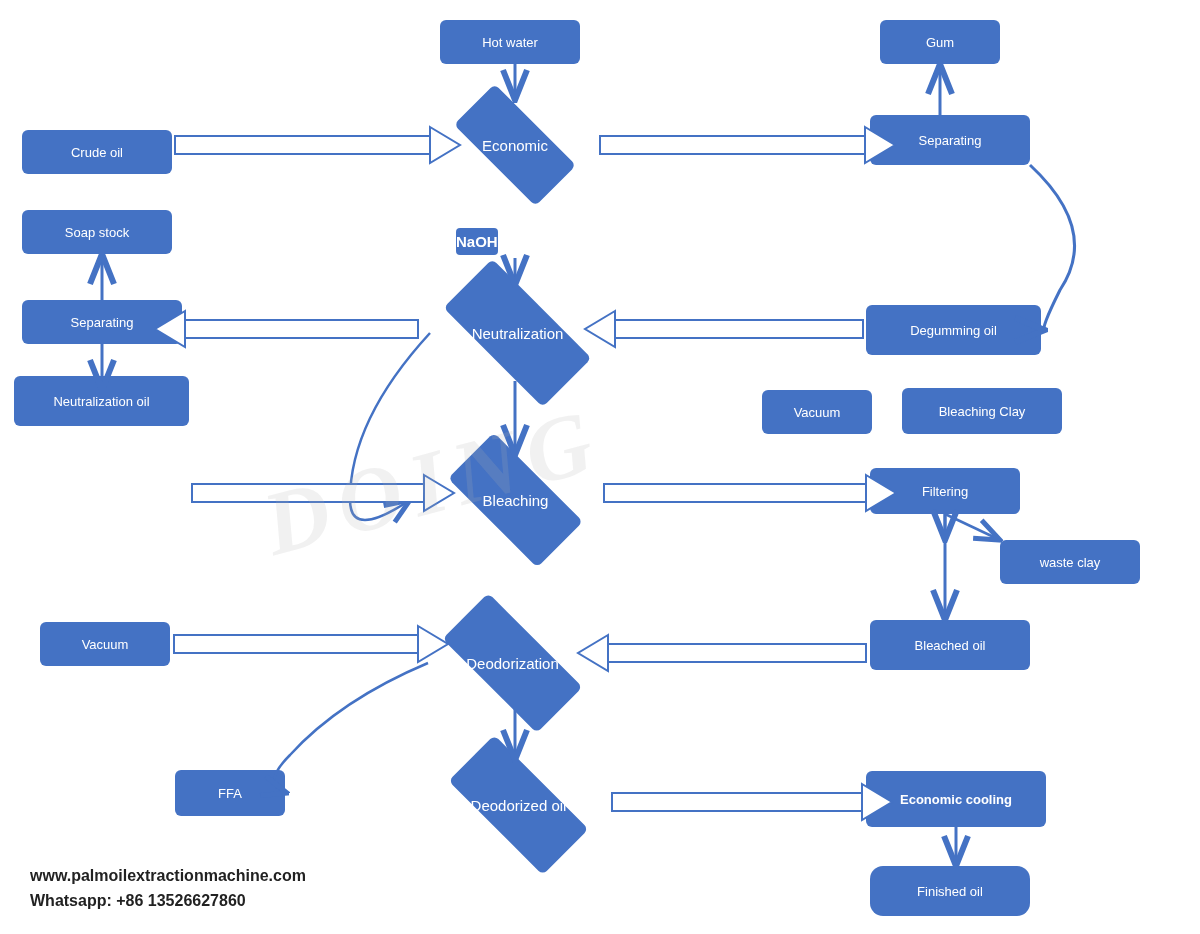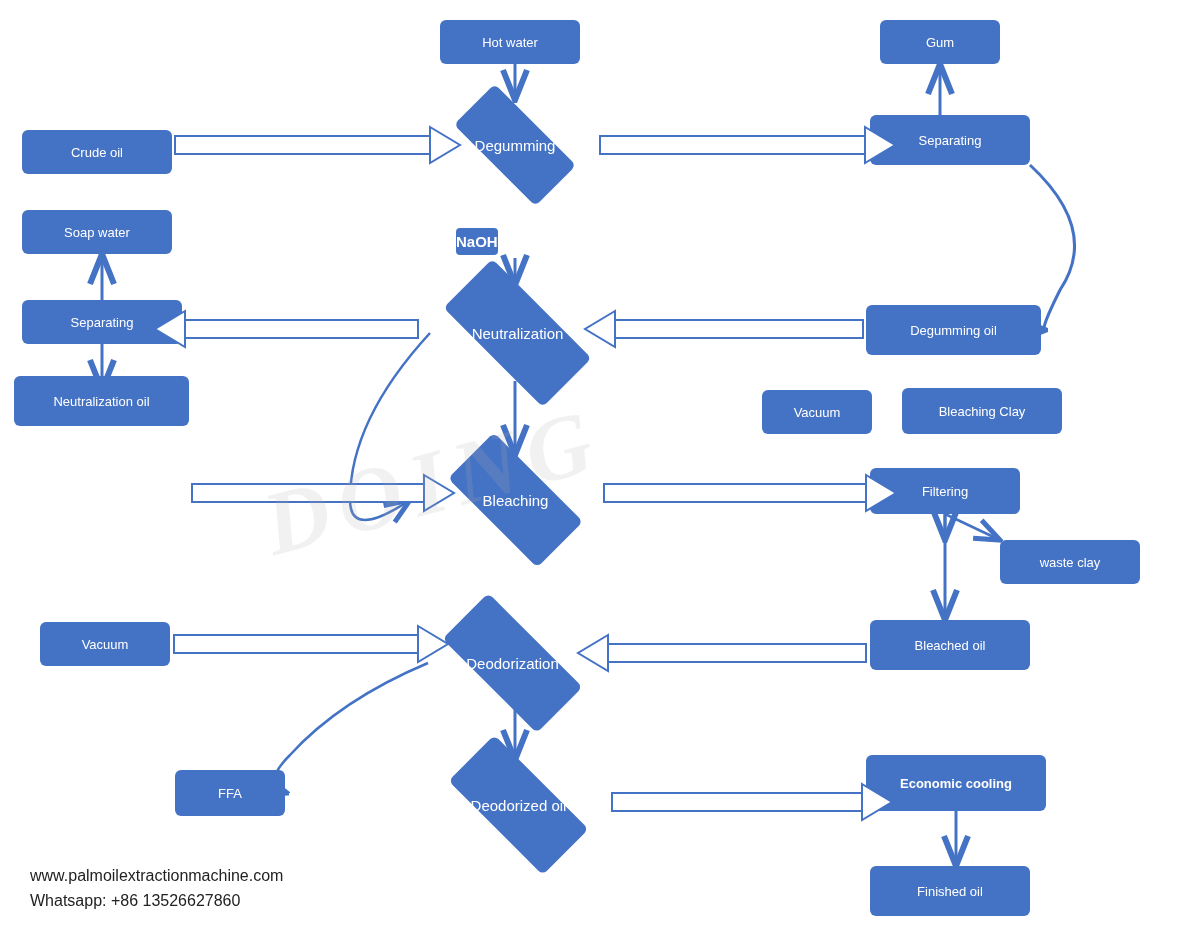--- a/index.html
+++ b/index.html
@@ -72,21 +72,21 @@
       top: 430px;
       font-family: Georgia, serif;
       z-index: 1;
     }
 
     .footer-text {
       position: absolute;
       bottom: 20px;
       left: 30px;
       font-size: 16px;
-      font-weight: normal;
+      font-weight: bold;
       color: #222;
       line-height: 1.6;
       margin-top: 20px;
     }
 
     .naoh-box {
       position: absolute;
       background: #4472c4;
       color: #fff;
       font-weight: bold;
@@ -101,21 +101,21 @@
 <div class="watermark">DOING</div>
 
 <div class="box" style="left:440px;top:20px;width:140px;height:44px;">Hot water</div>
 
 <div class="box" style="left:880px;top:20px;width:120px;height:44px;">Gum</div>
 
 <div class="box" style="left:22px;top:130px;width:150px;height:44px;border-radius:6px;">Crude oil</div>
 
 <div class="box" style="left:870px;top:115px;width:160px;height:50px;">Separating</div>
 
-<div class="box" style="left:22px;top:210px;width:150px;height:44px;">Soap water</div>
+<div class="box" style="left:22px;top:210px;width:150px;height:44px;">Soap stock</div>
 
 <div class="box" style="left:22px;top:300px;width:160px;height:44px;">Separating</div>
 
 <div class="naoh-box" style="left:456px;top:228px;">NaOH</div>
 
 <div class="box" style="left:866px;top:305px;width:175px;height:50px;">Degumming oil</div>
 
 <div class="box" style="left:14px;top:376px;width:175px;height:50px;">Neutralization oil</div>
 
 <div class="box" style="left:762px;top:390px;width:110px;height:44px;">Vacuum</div>
@@ -125,27 +125,27 @@
 <div class="box" style="left:870px;top:468px;width:150px;height:46px;">Filtering</div>
 
 <div class="box" style="left:1000px;top:540px;width:140px;height:44px;">waste clay</div>
 
 <div class="box" style="left:40px;top:622px;width:130px;height:44px;">Vacuum</div>
 
 <div class="box" style="left:870px;top:620px;width:160px;height:50px;">Bleached oil</div>
 
 <div class="box" style="left:175px;top:770px;width:110px;height:46px;">FFA</div>
 
-<div class="box" style="left:866px;top:755px;width:180px;height:56px;font-weight:bold;">Economic cooling</div>
-
-<div class="box" style="left:870px;top:866px;width:160px;height:50px;">Finished oil</div>
+<div class="box" style="left:866px;top:771px;width:180px;height:56px;font-weight:bold;">Economic cooling</div>
+
+<div class="box" style="left:870px;top:866px;width:160px;height:50px;border-radius:13px;">Finished oil</div>
 
 <div class="diamond" style="left:430px;top:100px;width:170px;height:90px;">
   <div class="diamond-inner"></div>
-  <span class="diamond-label">Degumming</span>
+  <span class="diamond-label">Economic</span>
 </div>
 
 <div class="diamond" style="left:420px;top:285px;width:195px;height:96px;">
   <div class="diamond-inner" style="width:195px;height:96px;"></div>
   <span class="diamond-label">Neutralization</span>
 </div>
 
 <div class="diamond" style="left:428px;top:455px;width:175px;height:90px;">
   <div class="diamond-inner" style="width:175px;height:90px;"></div>
   <span class="diamond-label">Bleaching</span>

